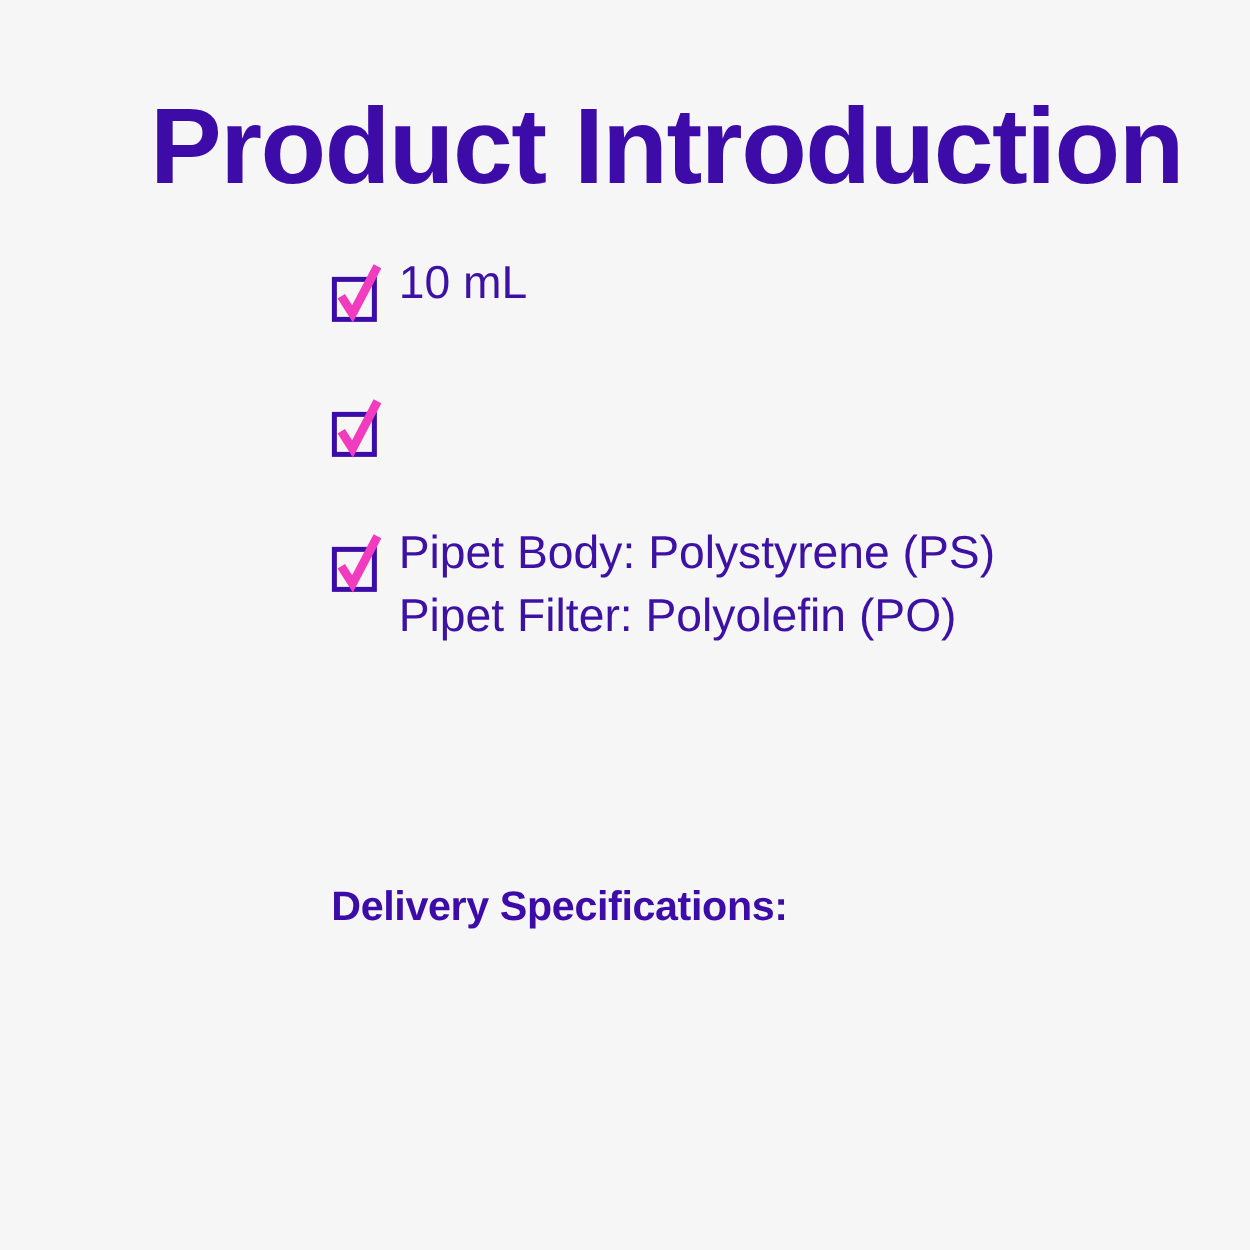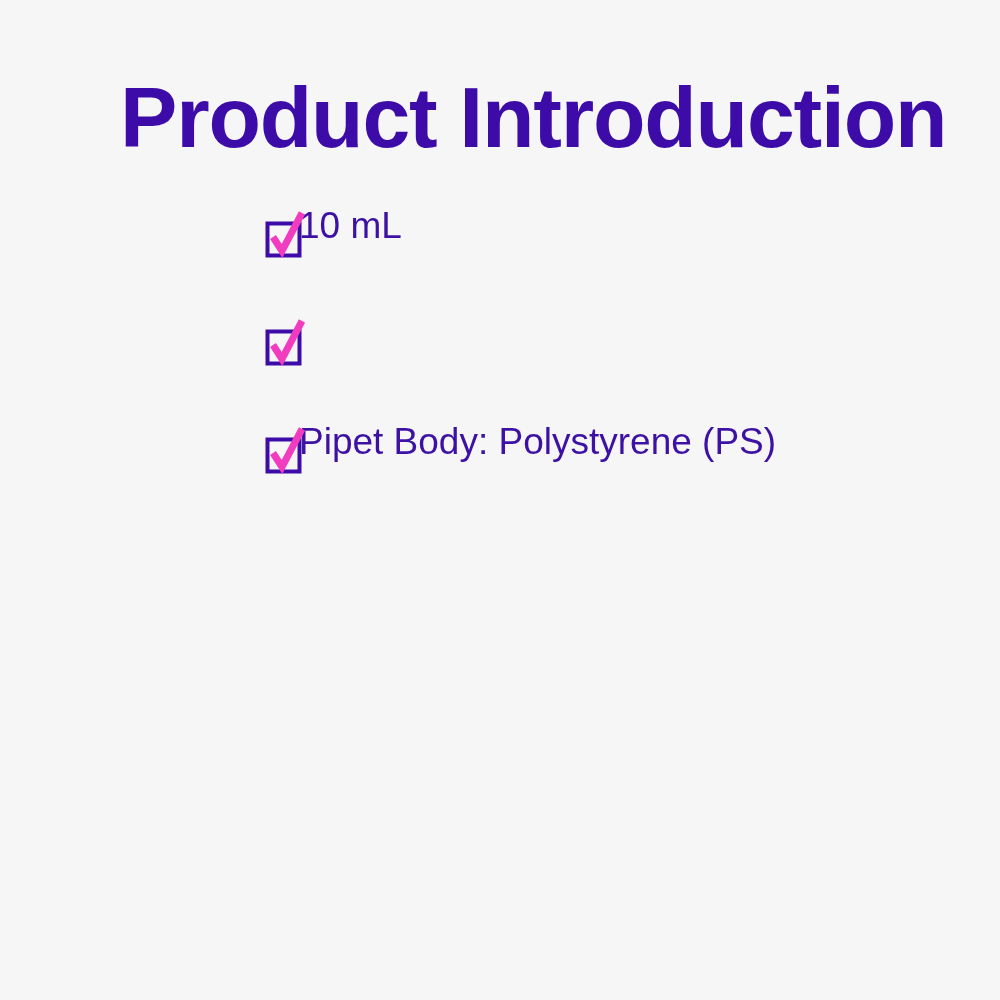--- a/index.html
+++ b/index.html
@@ -41,21 +41,21 @@
     position: absolute;
     left: 265px;
     top: 200px;
     width: 700px;
   }
 
   .check-row {
     position: relative;
     min-height: 60px;
     margin-bottom: 48px;
-    padding-left: 34px;
+    padding-left: 54px;
   }
   .check-row.two-line {
     margin-bottom: 8px;
   }
 
   
   .checkbox {
     position: absolute;
     left: 0;
     top: 11px;
@@ -136,20 +136,22 @@
 
     <div class="check-row two-line">
       <span class="checkbox">
         <svg width="40" height="50" viewBox="0 0 40 50" aria-hidden="true">
           <rect x="2.5" y="12.5" width="32" height="32" fill="none" stroke="#3d0ca8" stroke-width="4"></rect>
           <path d="M8 26 L17 40 L37 2" fill="none" stroke="#f23cc0" stroke-width="7" stroke-linecap="butt" stroke-linejoin="miter"></path>
         </svg>
       </span>
       <span class="row-text">
         <span>Pipet Body: Polystyrene (PS)</span>
+        <span class="line2">Pipet Filter: Polyolefin (PO)</span>
       </span>
     </div>
 
   </div>
 
+  <div class="delivery-heading">Delivery Specifications:</div>
 
 
 </div>
 
 </body></html>

